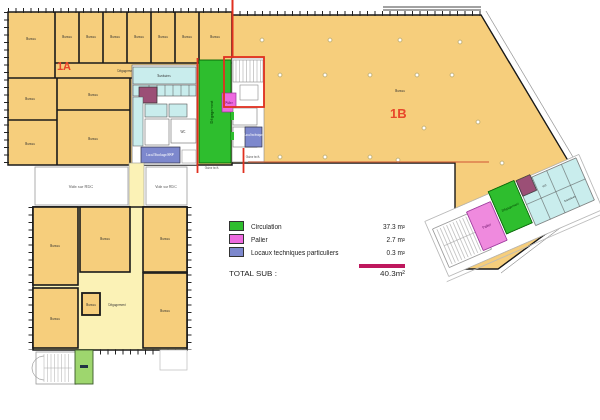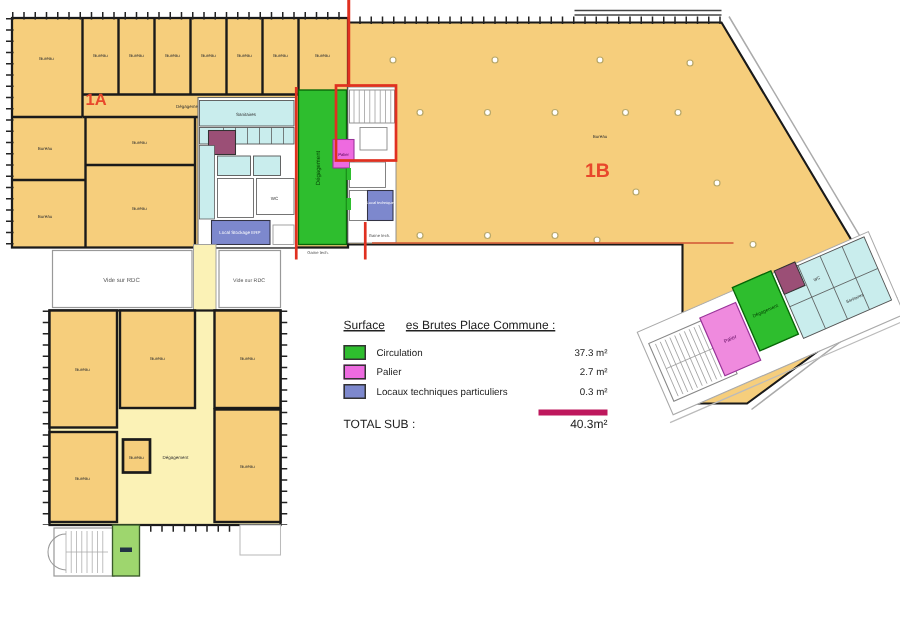--- a/index.html
+++ b/index.html
@@ -242,24 +242,20 @@
     <rect x="98" y="-57" width="15" height="17" style="fill:var(--technique-dark)" stroke="#333" stroke-width="0.7"></rect>
     <text x="122" y="-40" style="font-size:2.8px" text-anchor="middle">WC</text>
     <text x="140" y="-18" style="font-size:2.8px" text-anchor="middle">Sanitaires</text>
   </g>
 
   <text x="57" y="70" class="zone-lbl" style="font-size:11px">1A</text>
   <text x="390" y="118" class="zone-lbl">1B</text>
 </svg>
 
   <div class="legend">
-    <div class="legend-title">
-      <span>Surface</span>
-      <span>es Brutes Place Commune :</span>
-    </div>
     <div class="legend-rows">
       <div class="legend-row">
         <span class="swatch" style="background:var(--circulation)"></span>
         <span class="legend-label">Circulation</span>
         <span class="legend-value">37.3 m²</span>
       </div>
       <div class="legend-row">
         <span class="swatch" style="background:var(--palier)"></span>
         <span class="legend-label">Palier</span>
         <span class="legend-value">2.7 m²</span>

